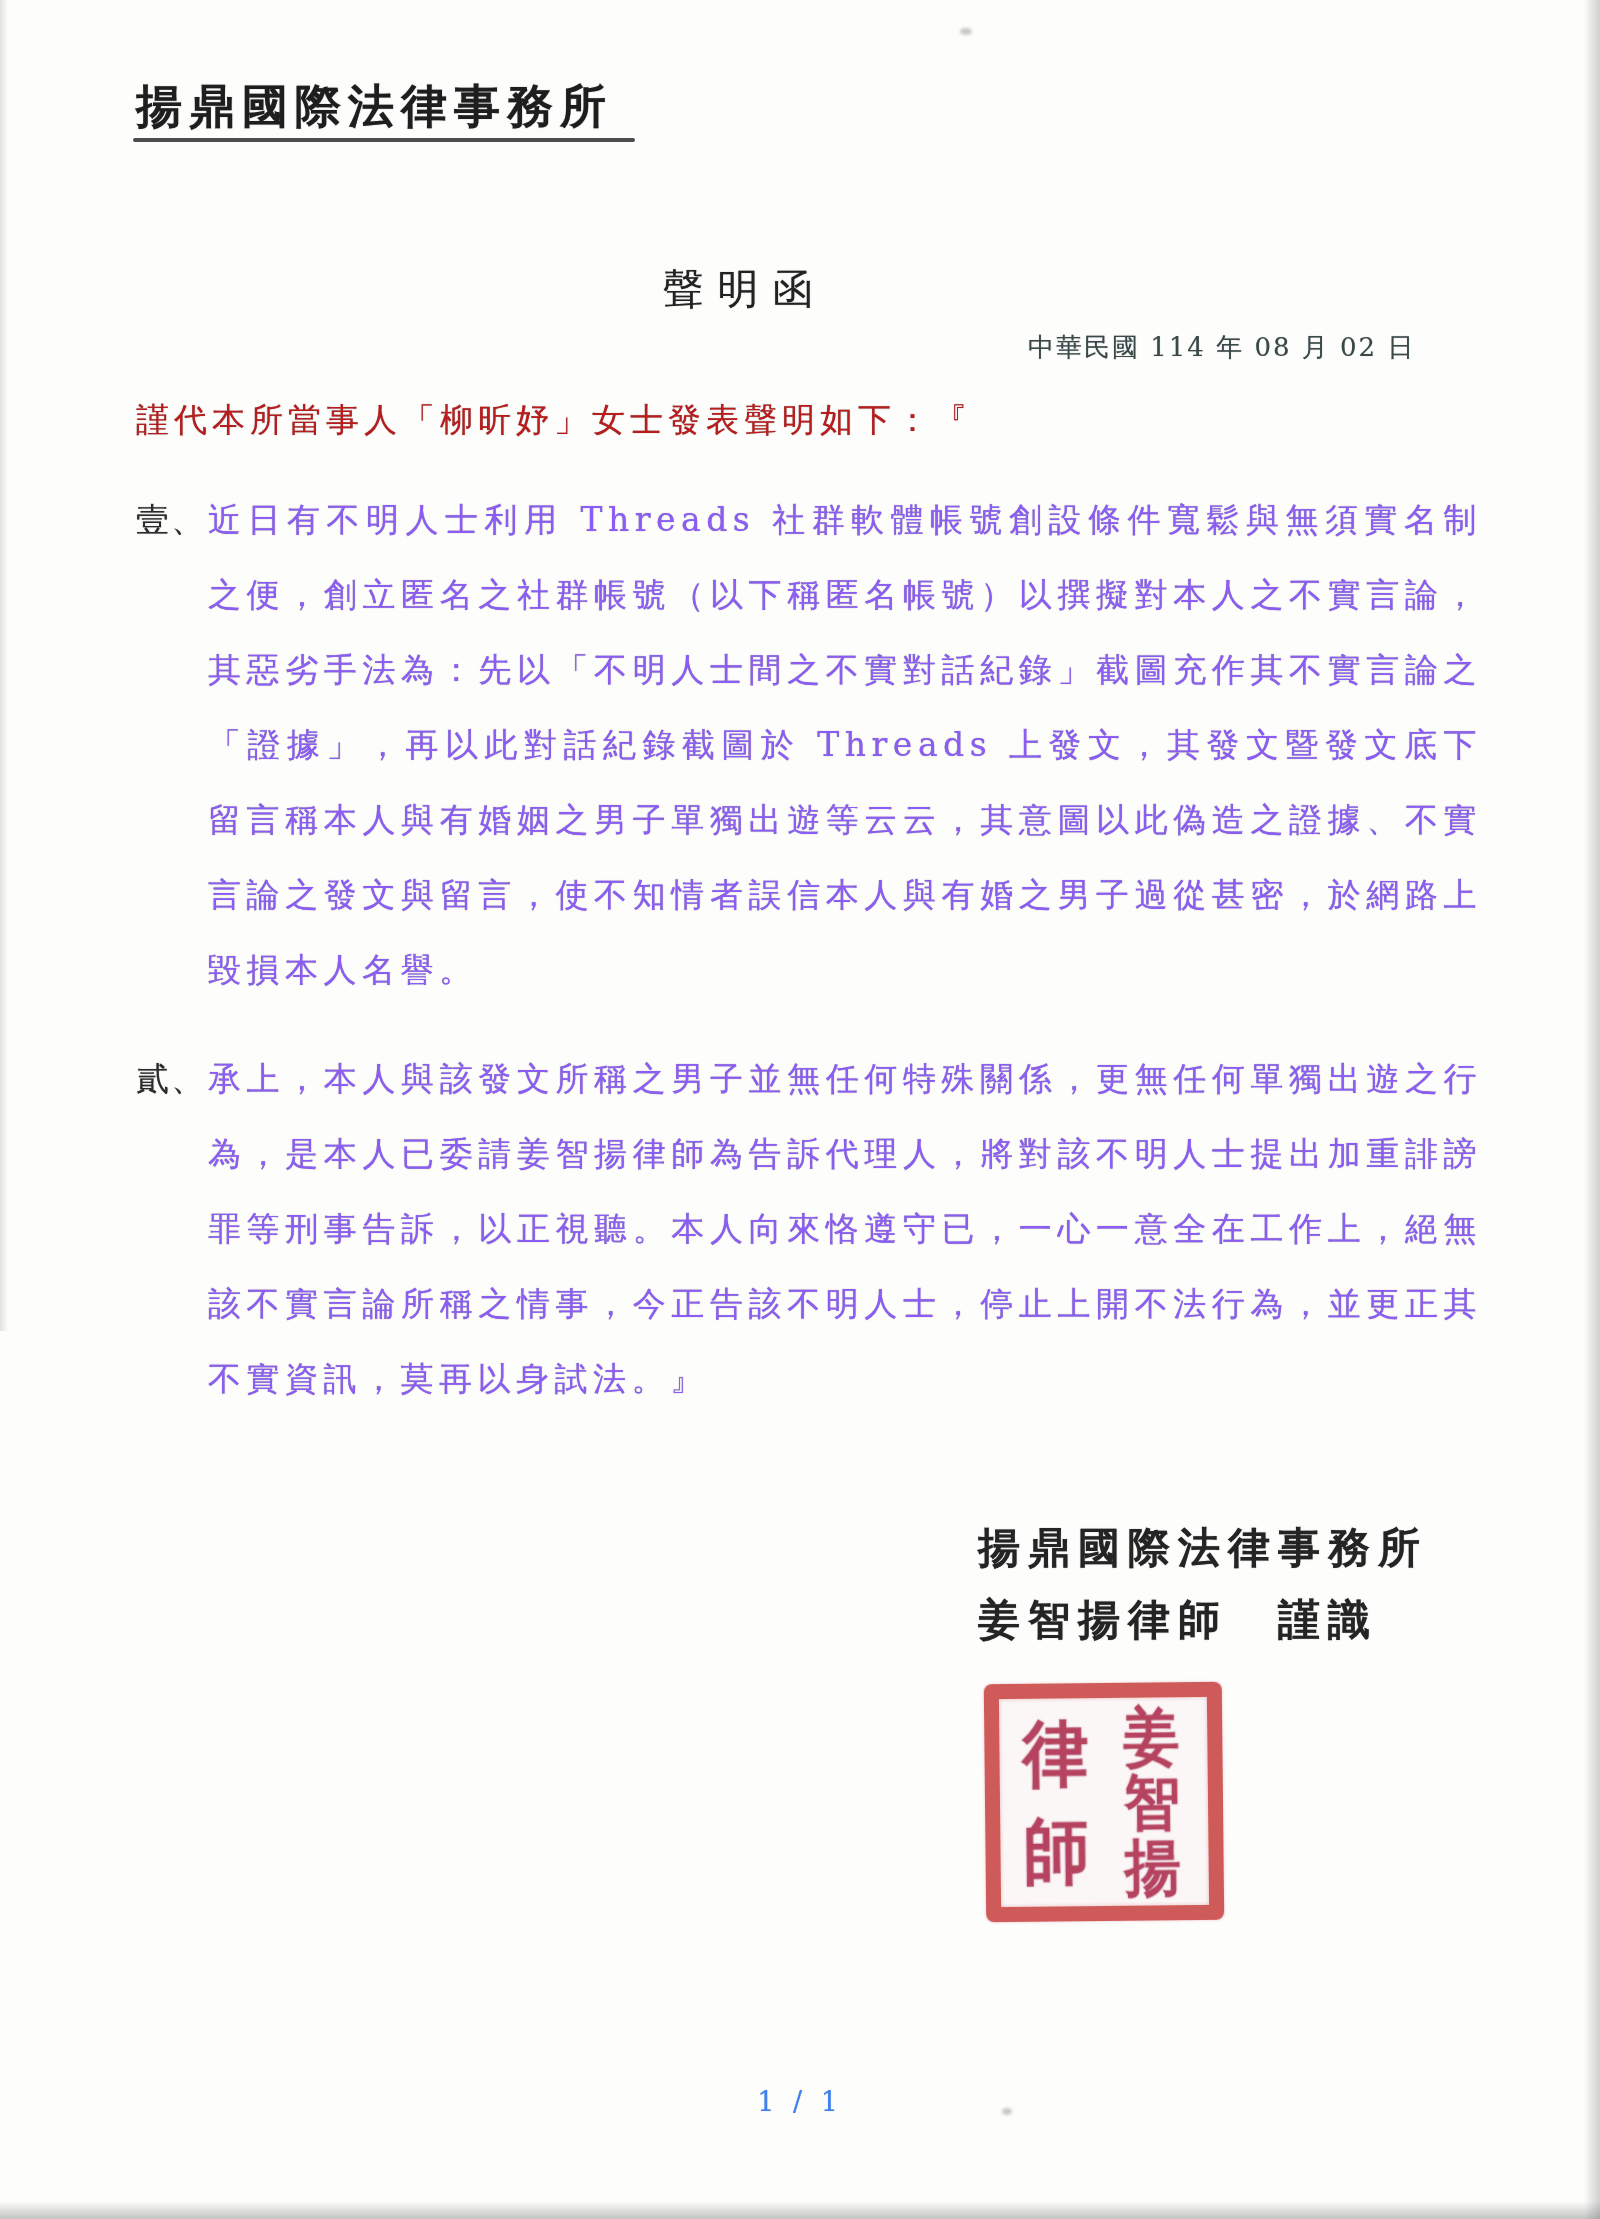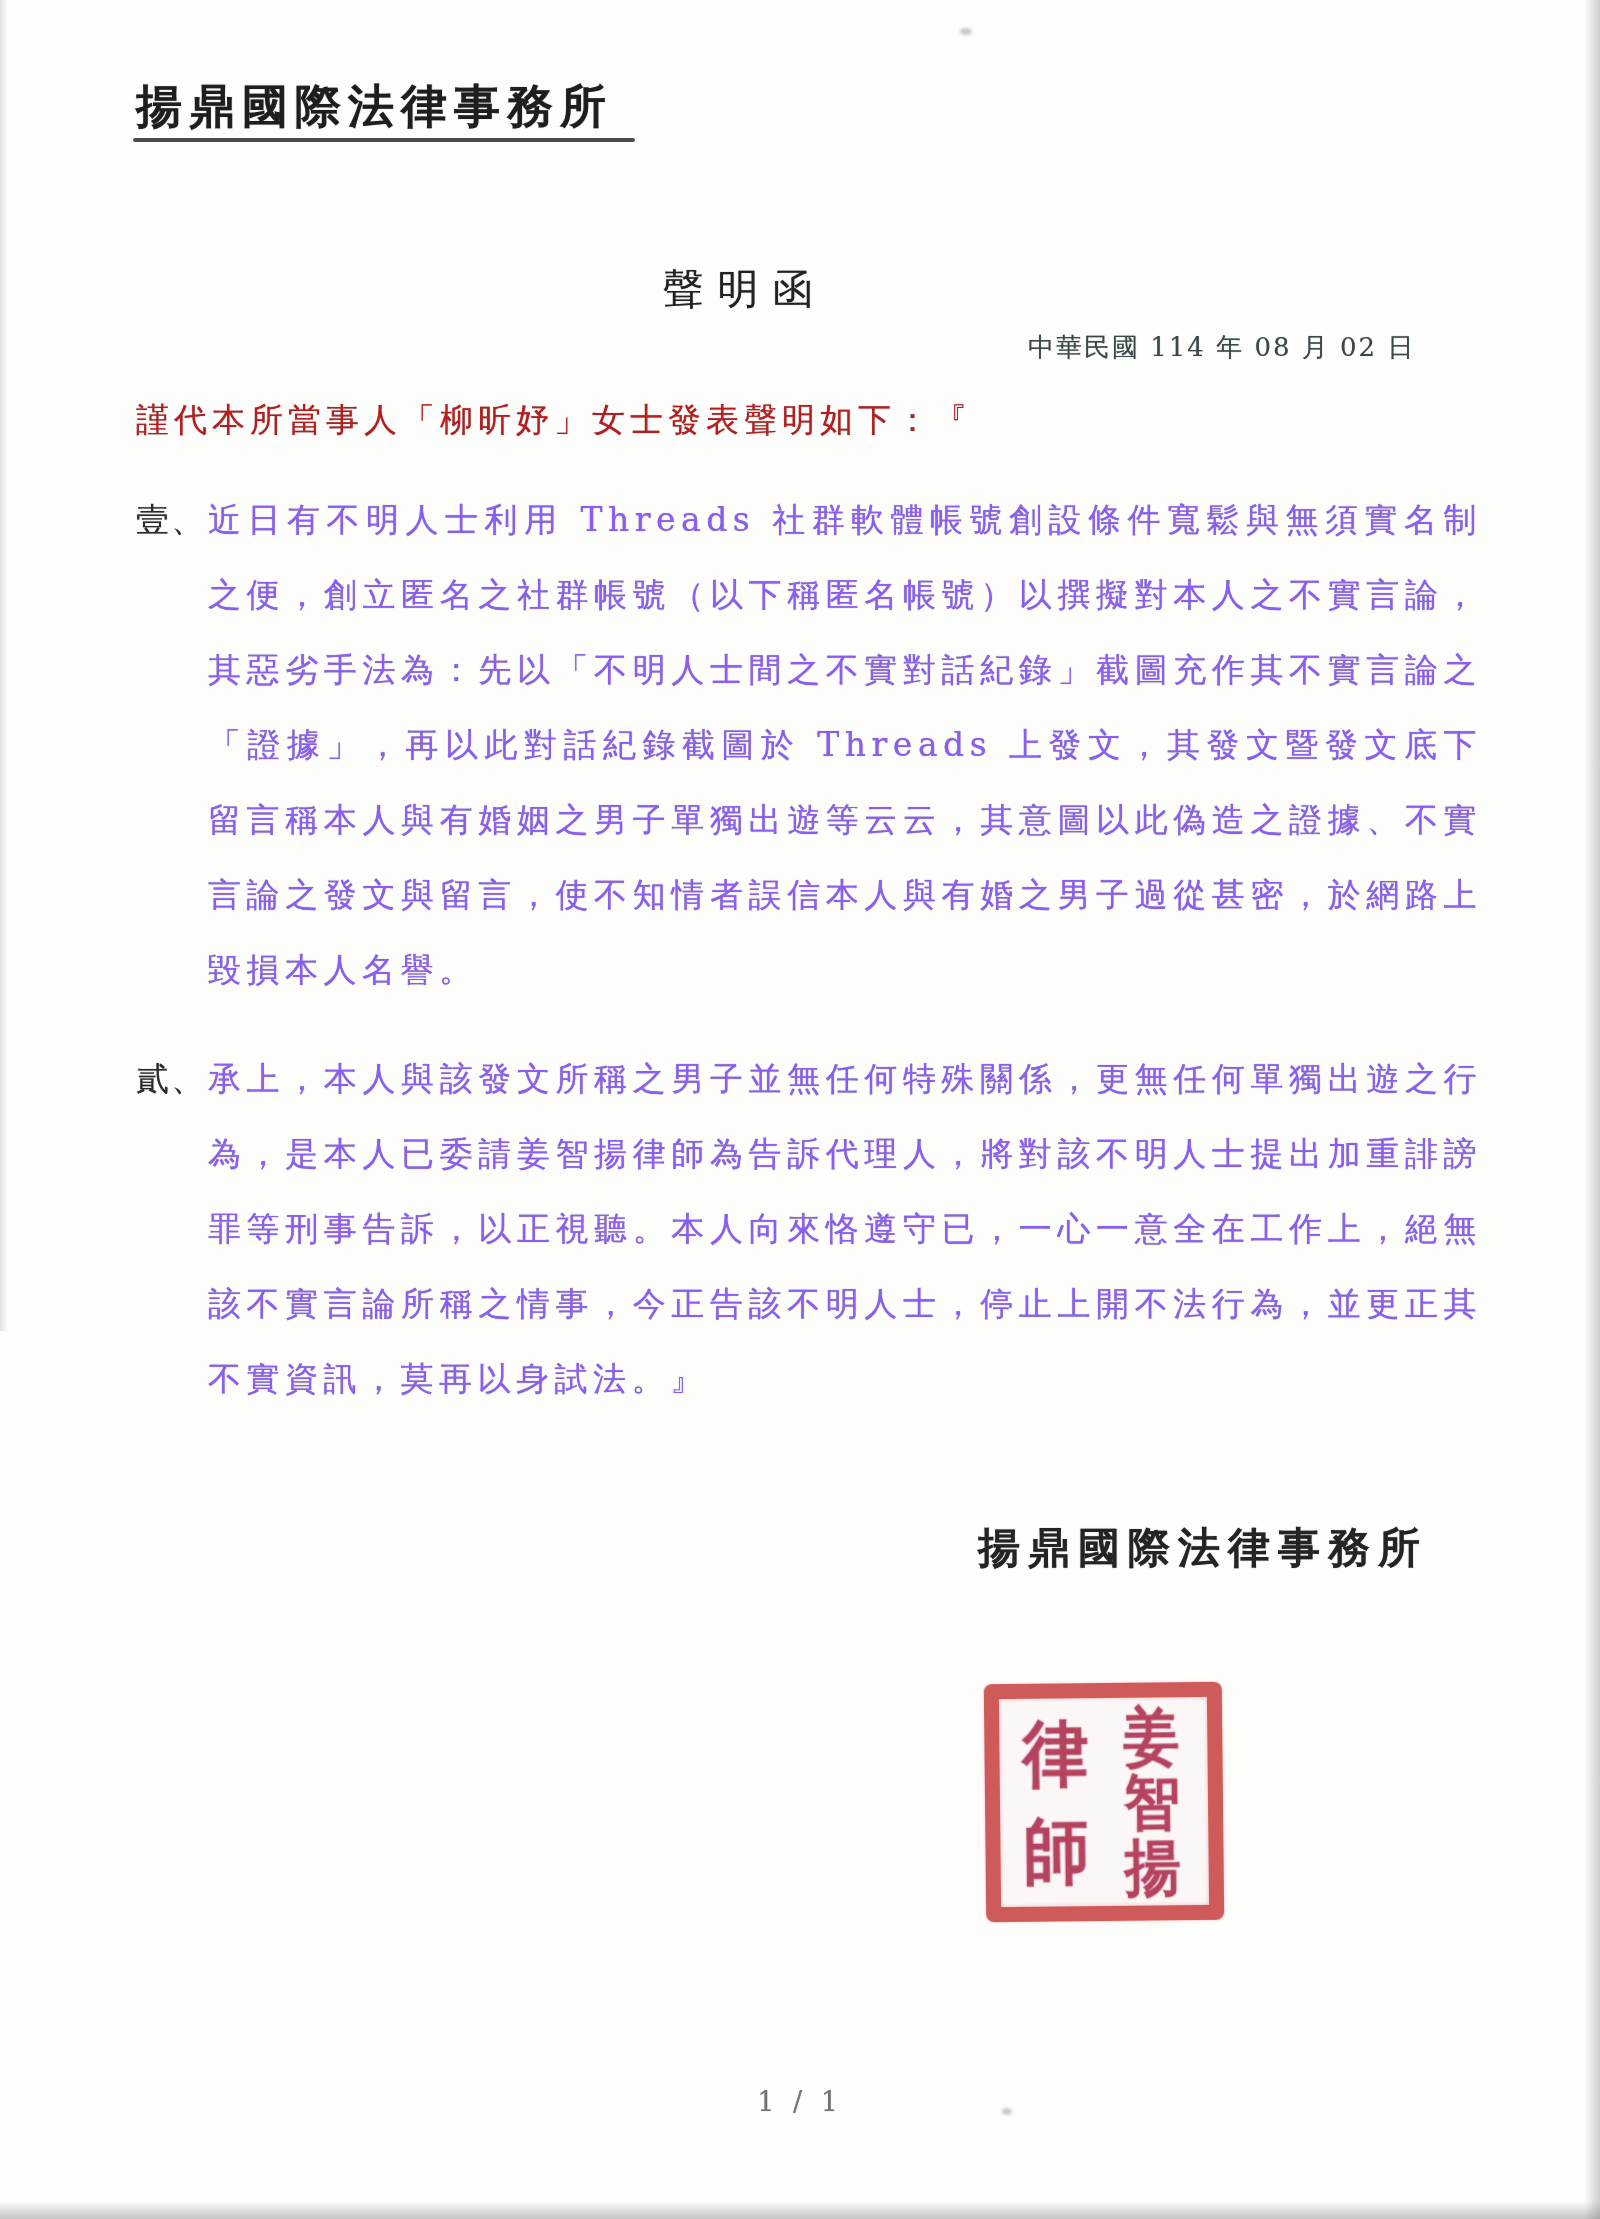--- a/index.html
+++ b/index.html
@@ -116,21 +116,21 @@
     line-height: 1;
   }
   .seal-col.right .seal-char { font-size: 56px; }
   .seal-col.left  .seal-char { font-size: 66px; }
 
   
   .page-footer {
     position: absolute; left: 0; top: 2086px; width: 1600px;
     text-align: center;
     font-size: 27px; letter-spacing: 5px;
-    color: #737373; text-shadow: 0 0 1px rgba(30,30,30,0.4);
+    color: #3b82f6; text-shadow: 0 0 1px rgba(30,30,30,0.4);
   }
 </style>
 </head>
 <body>
 
 <div class="edge-right"></div>
 <div class="edge-bottom"></div>
 <div class="edge-left"></div>
 <div class="artifact a1"></div>
 <div class="artifact a2"></div>
@@ -149,20 +149,21 @@
     <div class="para-text">近日有不明人士利用 Threads 社群軟體帳號創設條件寬鬆與無須實名制之便，創立匿名之社群帳號（以下稱匿名帳號）以撰擬對本人之不實言論，其惡劣手法為：先以「不明人士間之不實對話紀錄」截圖充作其不實言論之「證據」，再以此對話紀錄截圖於 Threads 上發文，其發文暨發文底下留言稱本人與有婚姻之男子單獨出遊等云云，其意圖以此偽造之證據、不實言論之發文與留言，使不知情者誤信本人與有婚之男子過從甚密，於網路上毀損本人名譽。</div>
   </div>
   <div class="para">
     <div class="para-label">貳、</div>
     <div class="para-text">承上，本人與該發文所稱之男子並無任何特殊關係，更無任何單獨出遊之行為，是本人已委請姜智揚律師為告訴代理人，將對該不明人士提出加重誹謗罪等刑事告訴，以正視聽。本人向來恪遵守已，一心一意全在工作上，絕無該不實言論所稱之情事，今正告該不明人士，停止上開不法行為，並更正其不實資訊，莫再以身試法。』</div>
   </div>
 </div>
 
 <div class="signature-block">
   <div>揚鼎國際法律事務所</div>
+  <div>姜智揚律師　謹識</div>
 </div>
 
 <div class="seal">
   <div class="seal-col right">
     <div class="seal-char">姜</div>
     <div class="seal-char">智</div>
     <div class="seal-char">揚</div>
   </div>
   <div class="seal-col left">
     <div class="seal-char">律</div>

